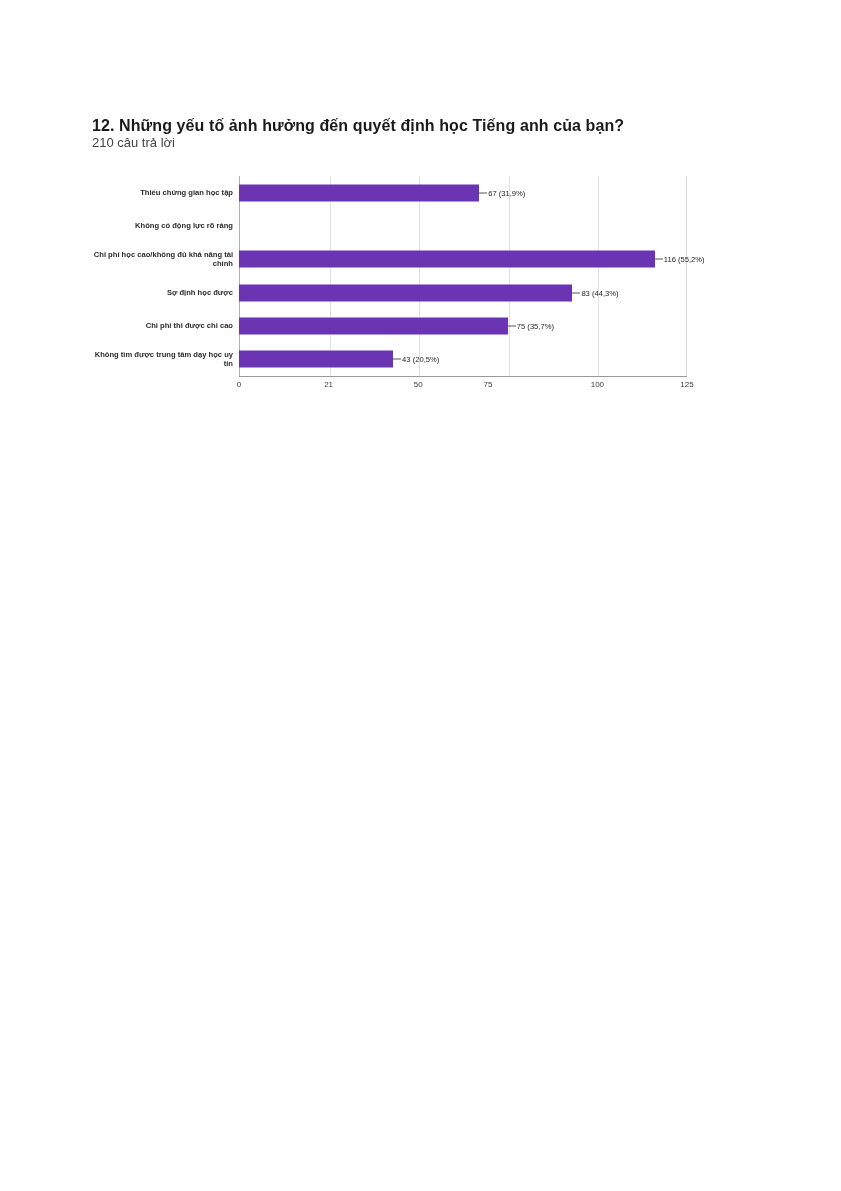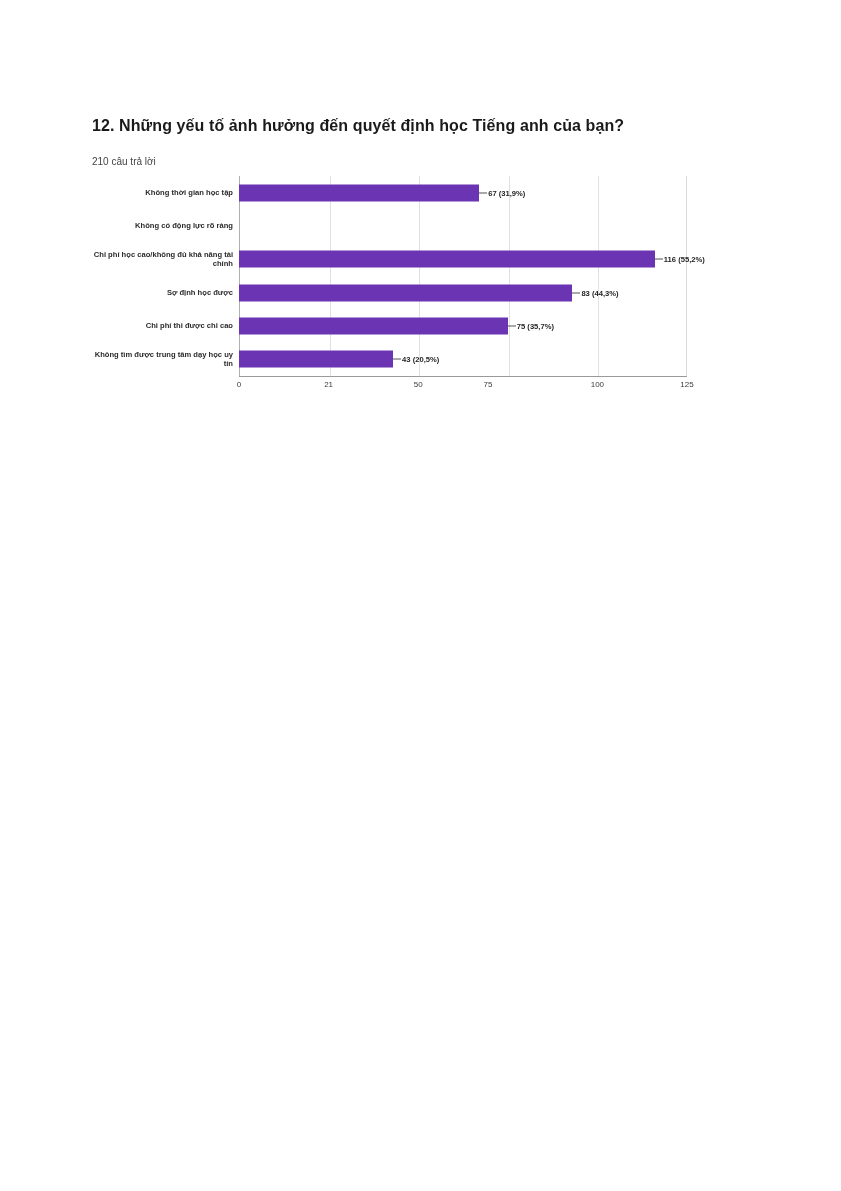--- a/index.html
+++ b/index.html
@@ -30,23 +30,23 @@
   }
   .question-title {
     font-size: 16px;
     font-weight: bold;
     color: #1a1a1a;
     letter-spacing: 0.1px;
     margin: 0;
     line-height: 16px;
   }
   .response-count {
-    font-size: 10px;
+    font-size: 13px;
     color: #444444;
-    margin-top: 23px;
+    margin-top: 4px;
     line-height: 10px;
   }
 
   
   .chart {
     position: absolute;
     left: 92px;
     top: 176px;
     width: 600px;
     height: 220px;
@@ -126,21 +126,21 @@
   .leader {
     width: 8px;
     height: 1px;
     background: #555555;
   }
   .bar-value {
     font-size: 7.6px;
     color: #1f1f1f;
     white-space: nowrap;
     margin-left: 1px;
-    font-weight: bold;
+    font-weight: normal;
     text-align: center;
   }
 </style>
 </head>
 <body>
 
 <div class="page">
 
   <div class="question-block">
     <div class="question-title">12. Những yếu tố ảnh hưởng đến quyết định học Tiếng anh của bạn?</div>
@@ -152,21 +152,21 @@
     <div class="plot-frame">
       <div class="gridline" style="left:89.6px"></div>
       <div class="gridline" style="left:179.2px"></div>
       <div class="gridline" style="left:268.8px"></div>
       <div class="gridline" style="left:358.4px"></div>
     </div>
 
     <div class="rows">
 
       <div class="row" style="top:0px">
-        <div class="cat-label">Không thời gian học tập</div>
+        <div class="cat-label">Thiếu chứng gian học tập</div>
         <div class="bar-wrap">
           <div class="bar" style="width:240.2px"></div>
           <div class="leader"></div>
           <div class="bar-value">67 (31,9%)</div>
         </div>
       </div>
 
       <div class="row" style="top:33.33px">
         <div class="cat-label">Không có động lực rõ ràng</div>
       </div>

